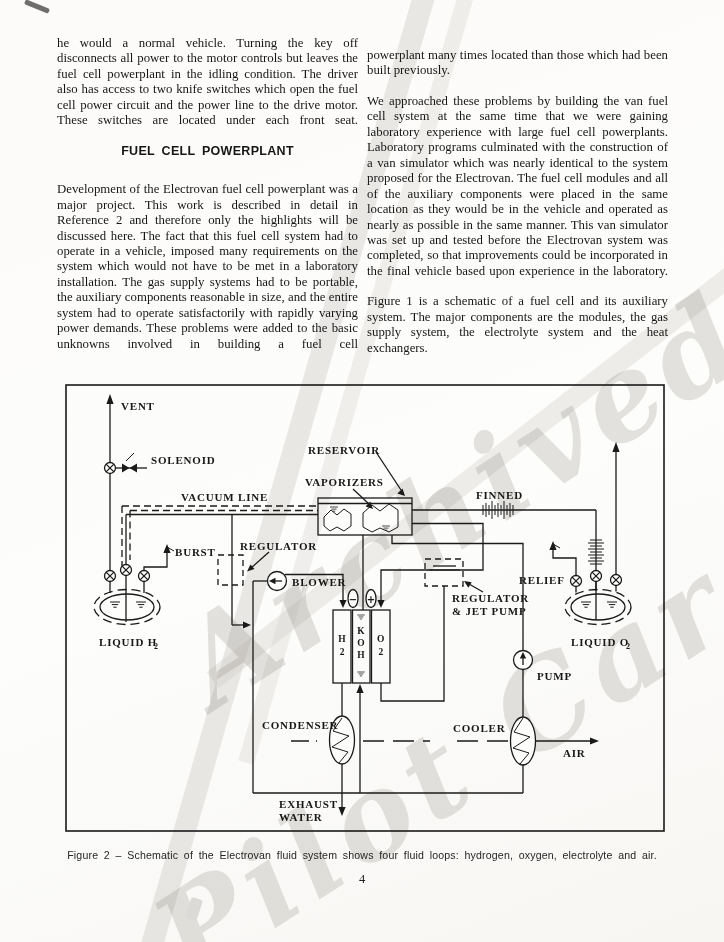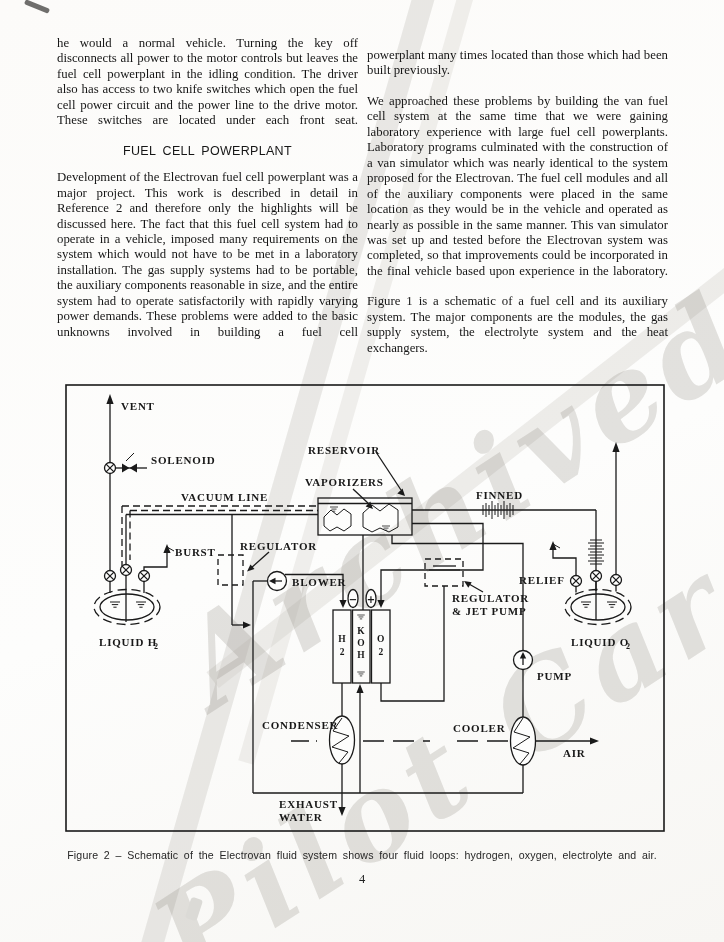--- a/index.html
+++ b/index.html
@@ -12,22 +12,22 @@
   
   .stripe{position:absolute;background:rgba(206,203,197,.42);pointer-events:none;}
   .wm{position:absolute;font-family:"DejaVu Serif",serif;font-style:italic;font-weight:bold;
       color:rgba(118,113,105,.20);letter-spacing:8px;white-space:nowrap;pointer-events:none;}
   .smudge{position:absolute;pointer-events:none;}
   
   .col{position:absolute;width:301px;color:#161616;font-size:12.8px;line-height:15.45px;
        text-align:justify;}
   .col p{margin:0 0 15px 0;}
   p.justlast{text-align-last:justify;}
-  .heading{font-family:"Liberation Sans",sans-serif;font-weight:normal;font-size:12.5px;
-       letter-spacing:.3px;word-spacing:3px;text-align:center;margin:3px 0 11px 0;}
+  .heading{font-family:"Liberation Sans",sans-serif;font-weight:bold;font-size:12.5px;
+       letter-spacing:.3px;word-spacing:3px;text-align:center;margin:3px 0 23px 0;}
   
   .figure{position:absolute;left:63px;top:380px;width:605px;height:458px;text-align:center;}
   .caption{position:absolute;left:40px;top:849px;width:644px;text-align:center;
        font-family:"Liberation Sans",sans-serif;font-size:10.6px;letter-spacing:.15px;
        word-spacing:2.6px;color:#262626;}
   .pagenum{position:absolute;left:0;top:872px;width:724px;text-align:center;
        font-size:12.5px;color:#222;}
   
   svg .ln{stroke:#1a1a1a;stroke-width:1.3;fill:none;}
   svg .thick{stroke-width:1.6;}

